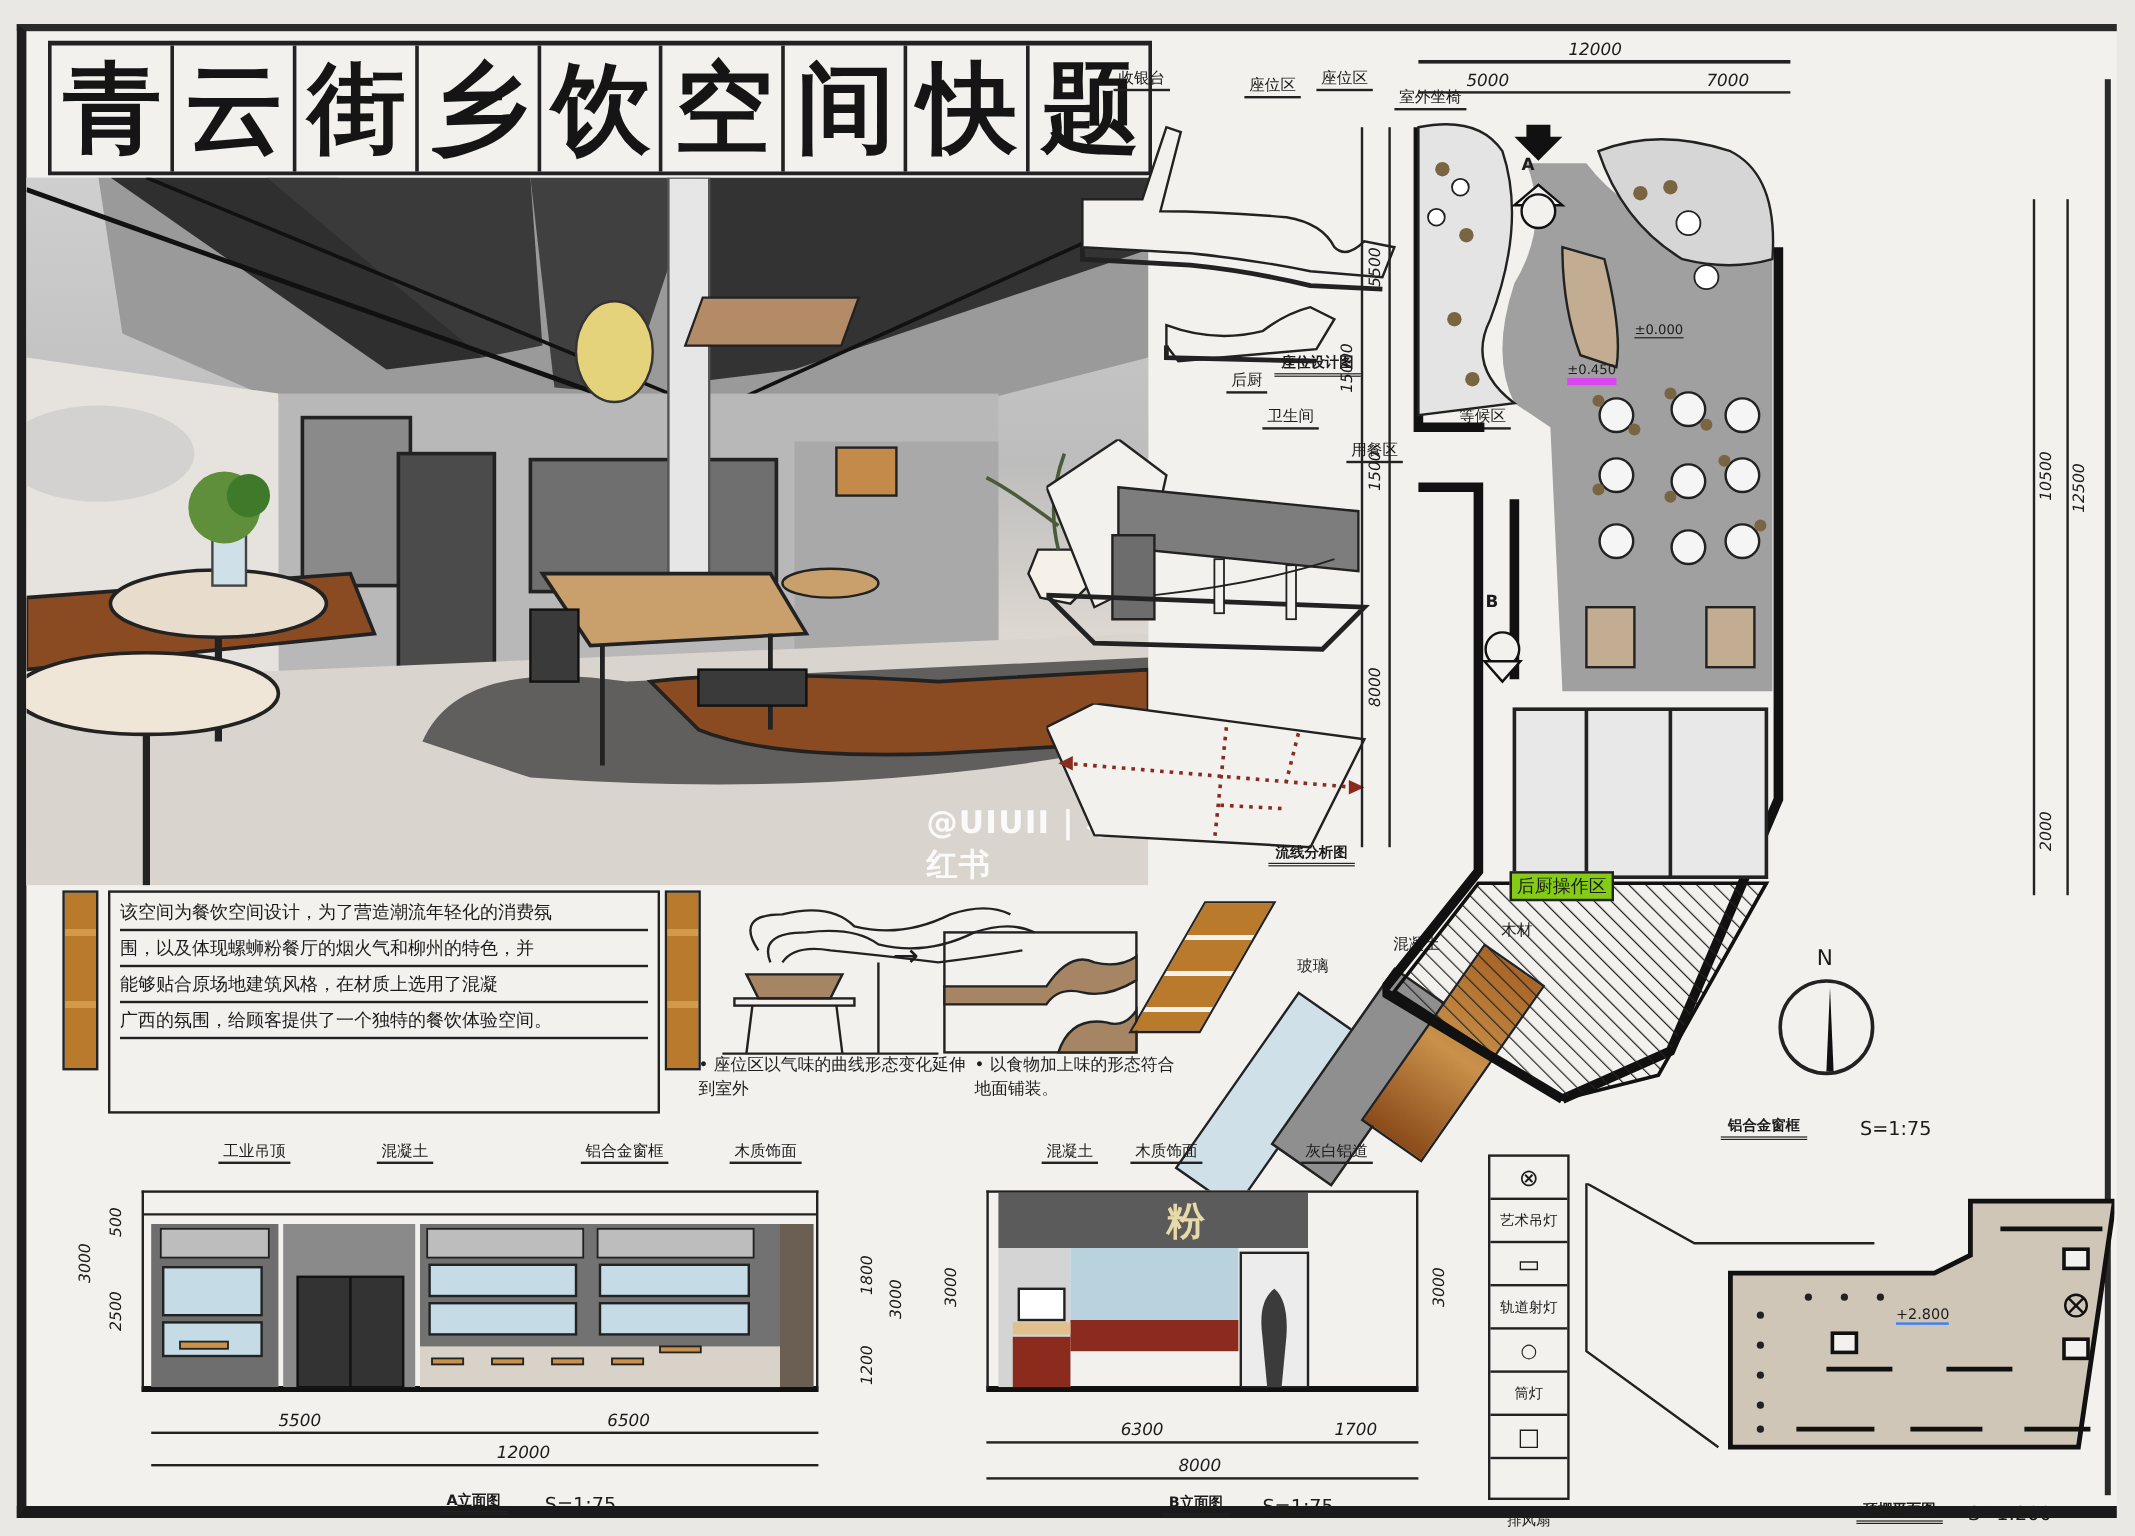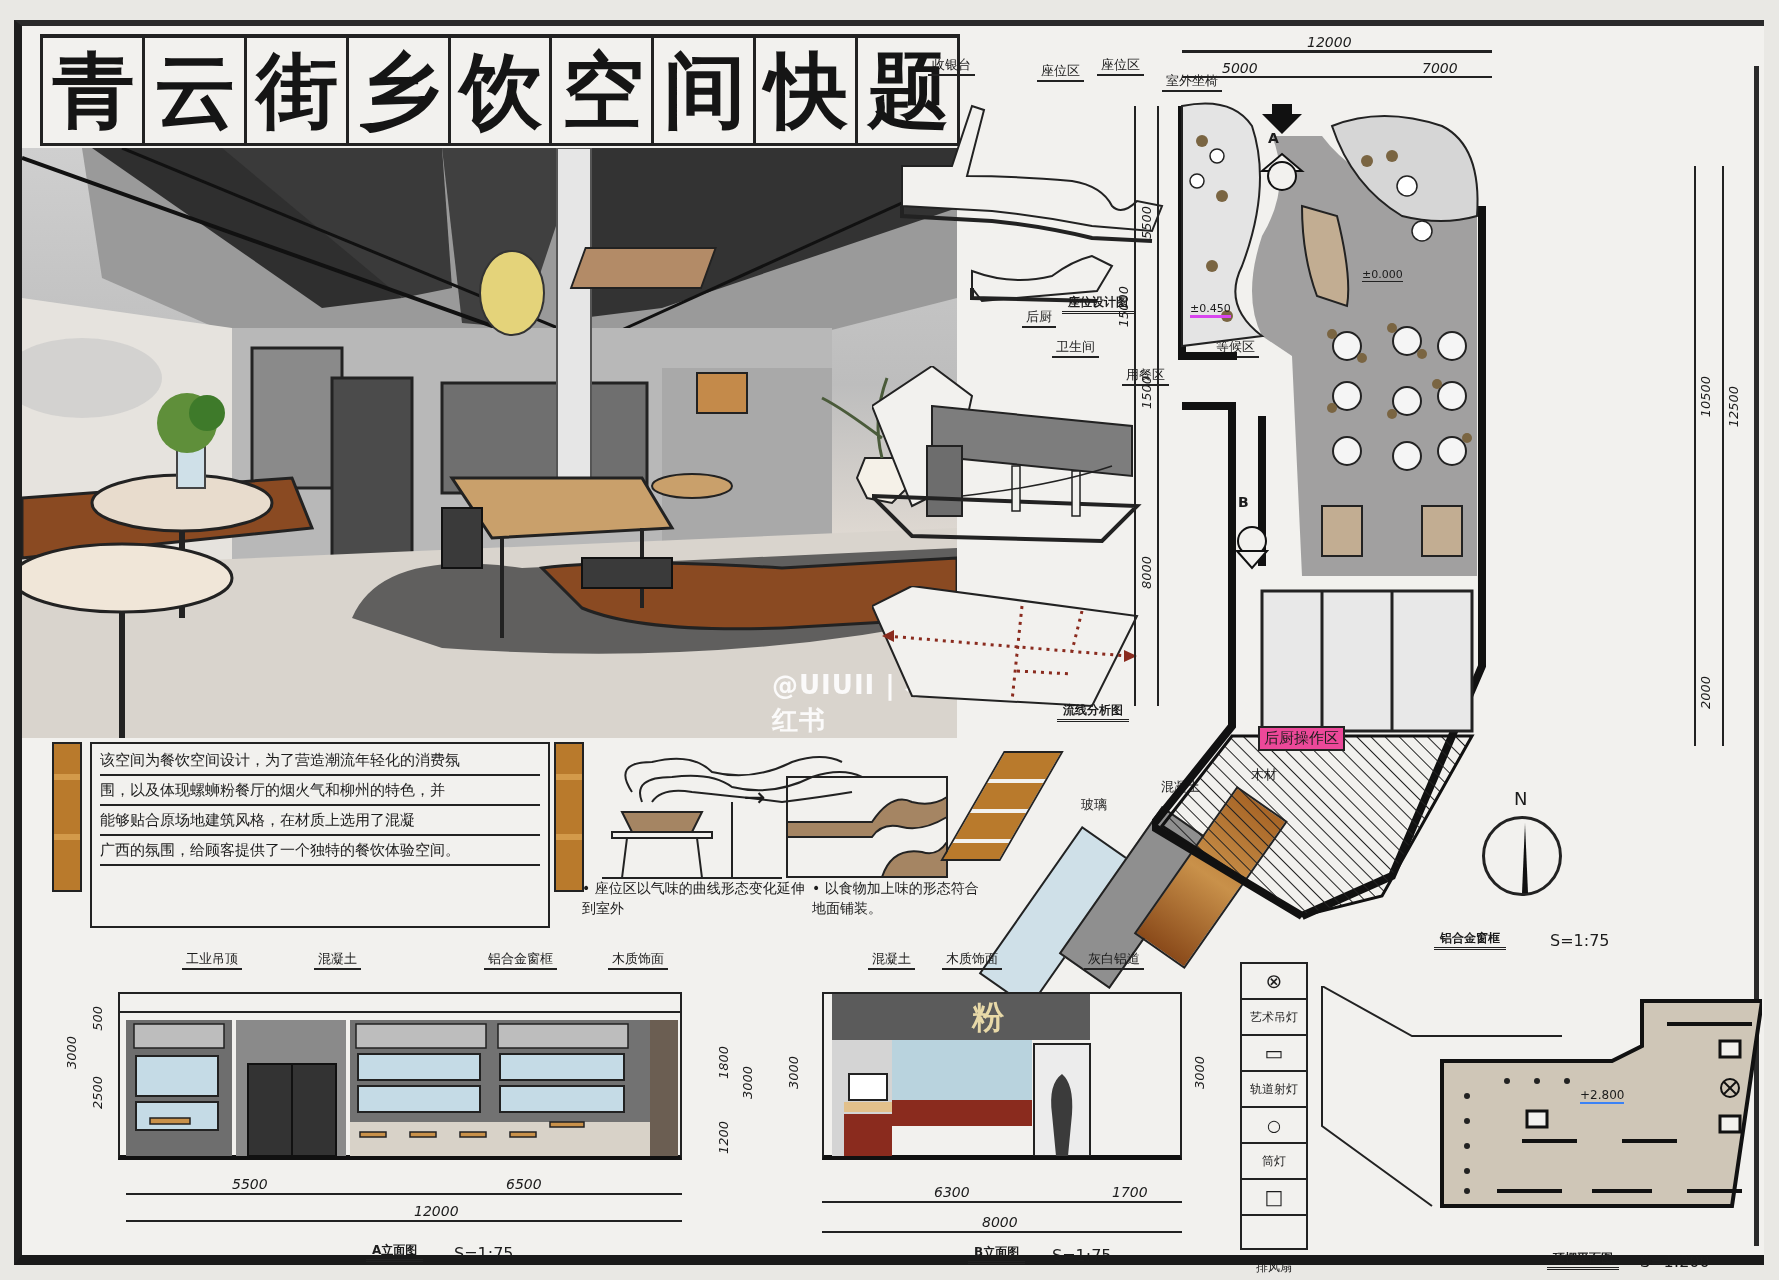--- a/index.html
+++ b/index.html
@@ -284,22 +284,22 @@
         <pattern id="hatch" width="10" height="10" patternTransform="rotate(-45)" patternUnits="userSpaceOnUse">
           <line x1="0" y1="0" x2="0" y2="10" stroke="#222" stroke-width="2"></line>
         </pattern>
       </defs>
       <polygon points="80,670 320,670 230,830 150,850 10,760" fill="url(#hatch)" stroke="#111" stroke-width="3"></polygon>
     </svg>
   </div>
   <div class="abs hand" style="left:1246px; top:104px; font-size:14px; font-weight:bold;">A</div>
   <div class="abs hand" style="left:1216px; top:468px; font-size:14px; font-weight:bold;">B</div>
   <div class="abs hand" style="left:1340px; top:242px; font-size:11px; border-bottom:1px solid #222;">±0.000</div>
-  <div class="abs hand" style="left:1168px; top:276px; font-size:11px; border-bottom:3px solid #d946ef;">±0.450</div>
-  <div class="abs hand" style="left:1236px; top:700px; font-size:15px; border:2px solid #222; background:#ec4899; padding:1px 4px;">后厨操作区</div>
+  <div class="abs hand" style="left:1284px; top:276px; font-size:11px; border-bottom:6px solid #d946ef;">±0.450</div>
+  <div class="abs hand" style="left:1236px; top:700px; font-size:15px; border:2px solid #222; background:#84cc16; padding:1px 4px;">后厨操作区</div>
 
   <div class="abs" style="left:1460px; top:790px; width:80px; height:80px; border:3px solid #222; border-radius:50%;">
     <div class="abs" style="left:37px; top:4px; width:0; height:0; border-left:3px solid transparent; border-right:3px solid transparent; border-bottom:70px solid #111;"></div>
   </div>
   <div class="abs hand" style="left:1492px; top:762px; font-size:18px;">N</div>
   <div class="abs fig-title hand" style="left:1412px; top:904px;">铝合金窗框</div>
   <div class="abs scale hand" style="left:1528px; top:905px;">S=1:75</div>
 
   <div class="abs label-line hand" style="left:160px; top:924px;">工业吊顶</div>
   <div class="abs label-line hand" style="left:292px; top:924px;">混凝土</div>

